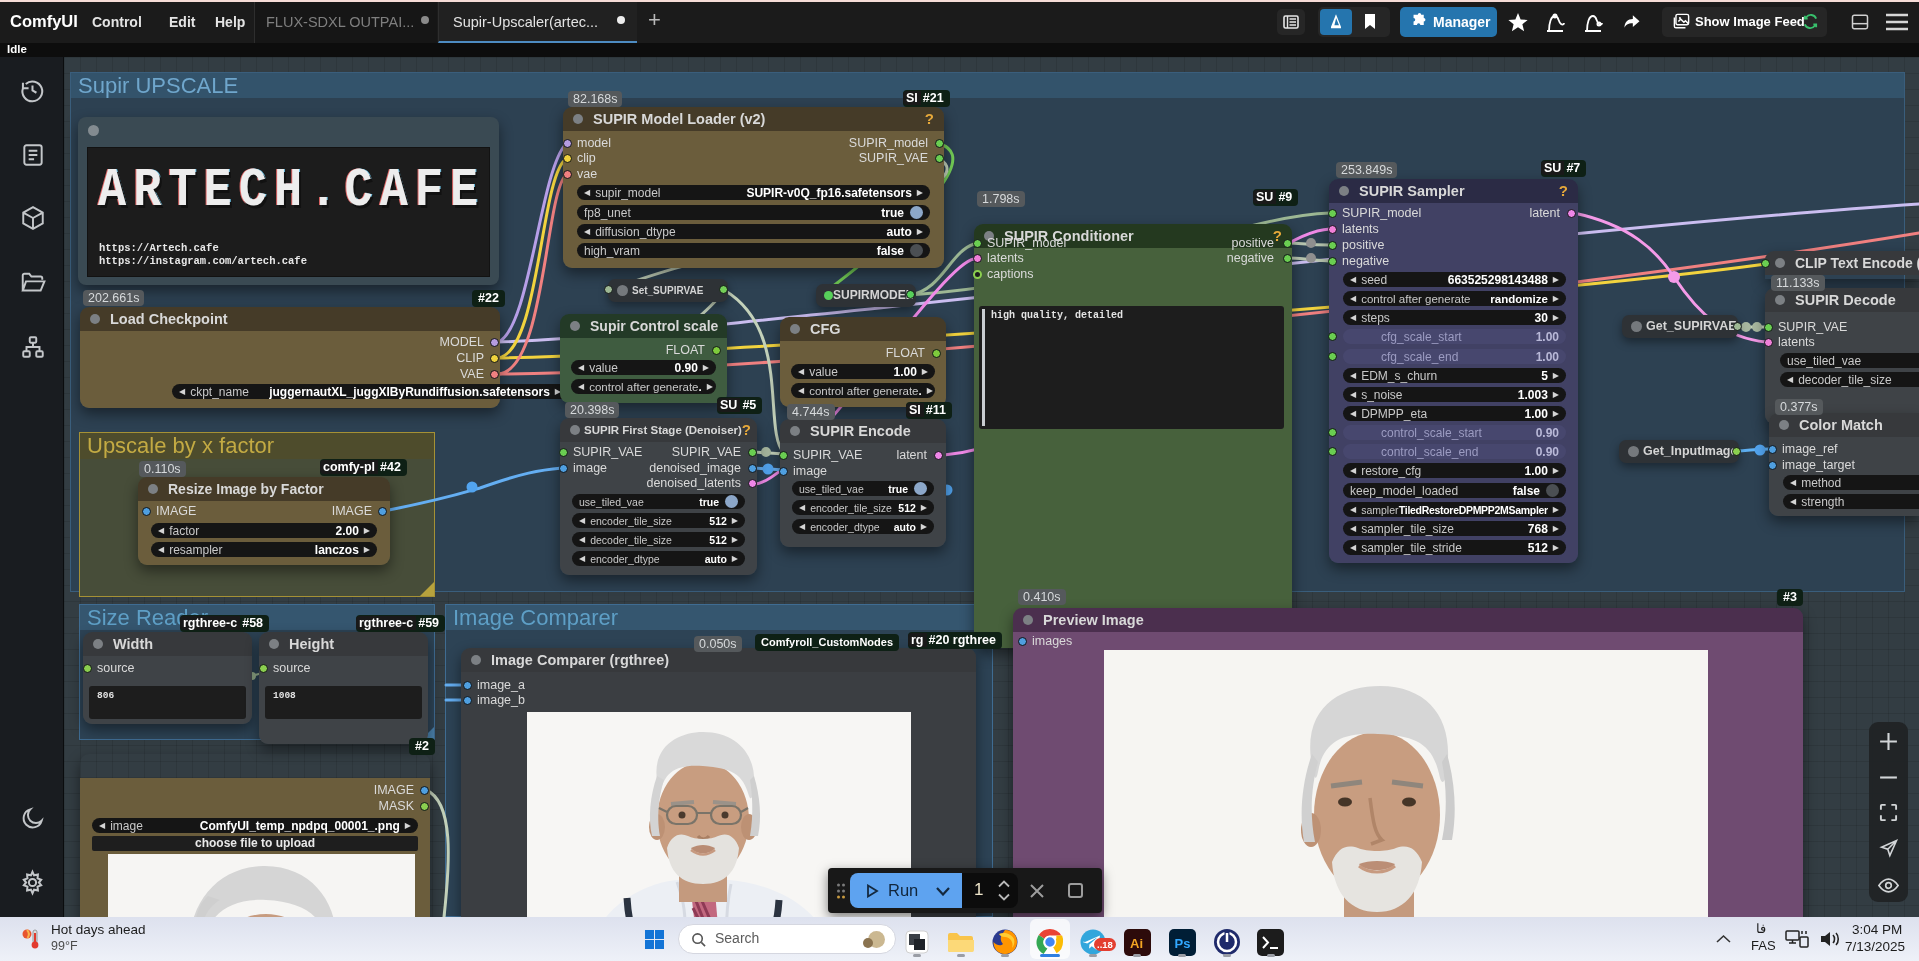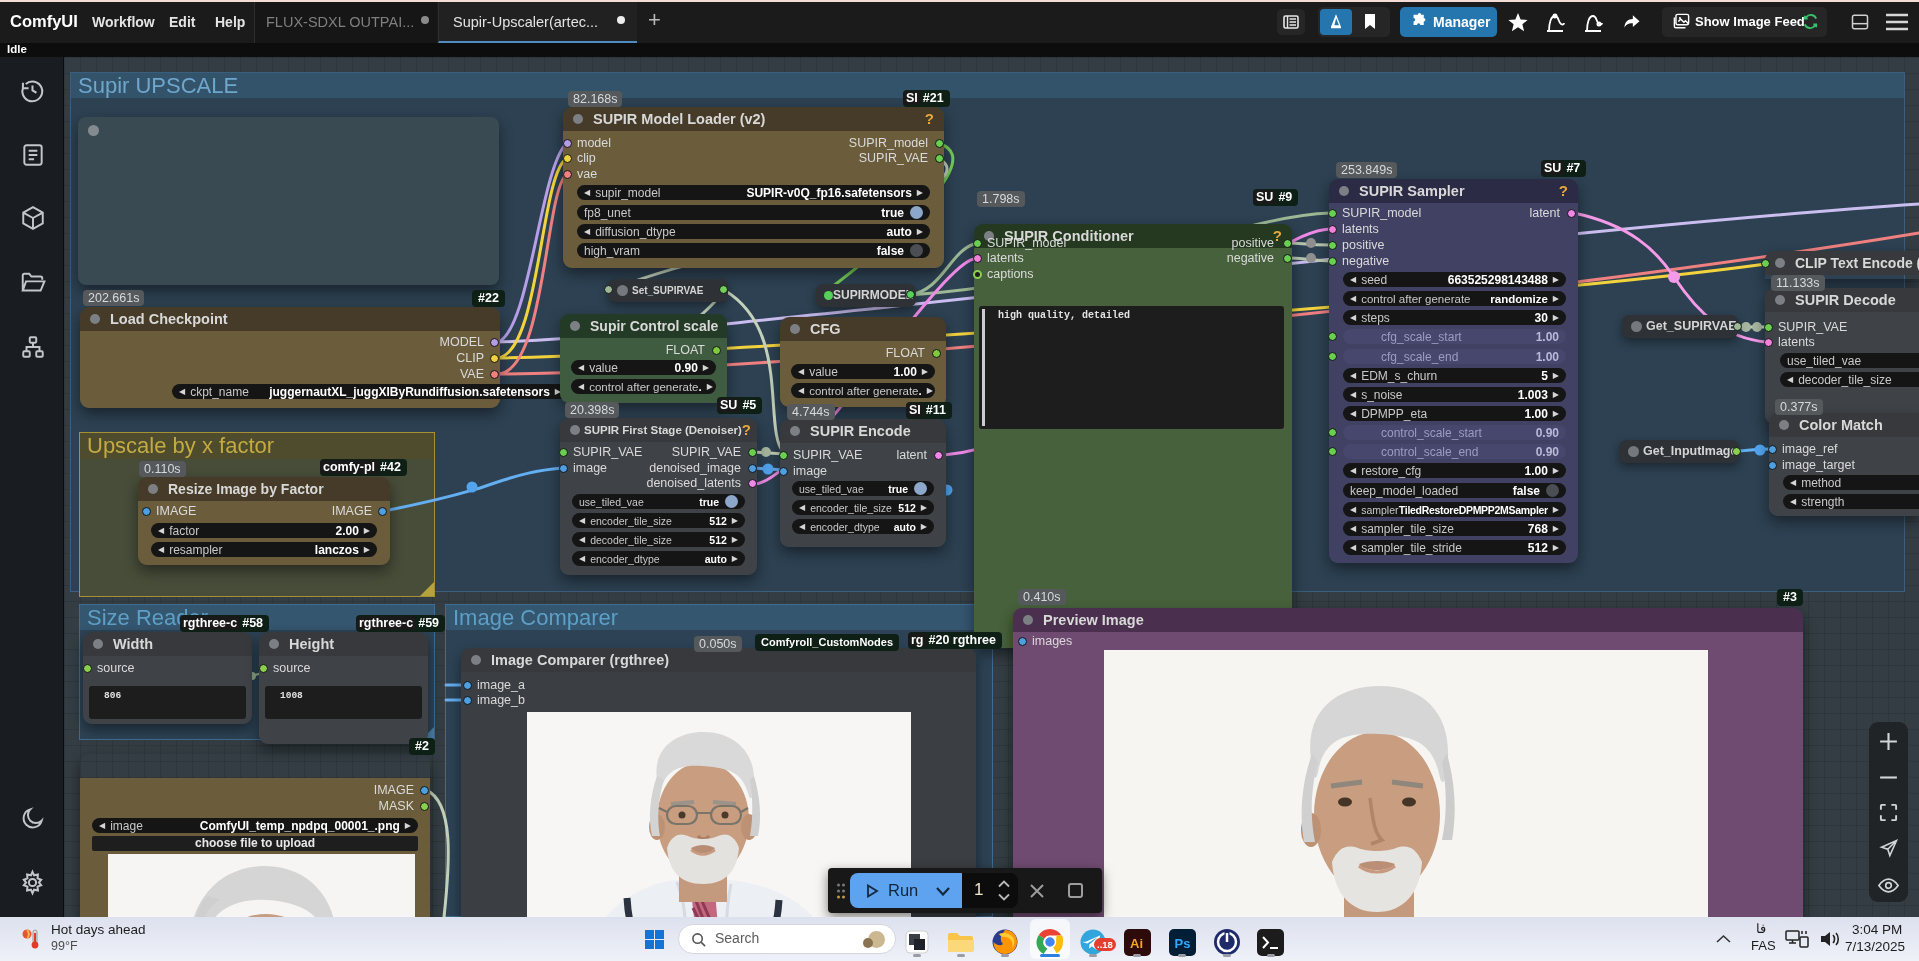--- a/index.html
+++ b/index.html
@@ -27,21 +27,21 @@
 .w.mut{background:#47476e;color:#9c9cc2;padding-left:38px}.w.mut b{color:#b9b9d8}
 .tg{width:13px;height:13px;border-radius:50%;margin-left:6px;flex:0 0 13px}
 .on{background:#8ca7c9}.off{background:#4b4f53}
 .p{position:absolute;width:9px;height:9px;border-radius:50%;border:1px solid #101316;z-index:14}
 .pl{position:absolute;color:#dadada;font-size:12.5px;line-height:13px;white-space:nowrap;z-index:14}
 .pr{transform:translateX(-100%)}
 .tb{position:absolute;background:#55595c;color:#d6d9db;font-size:12.5px;line-height:16px;padding:0 5px;border-radius:4px;white-space:nowrap;z-index:16}
 .ib{position:absolute;background:#0e2015;color:#fff;font-weight:700;font-size:12.5px;line-height:17px;padding:0 6px;border-radius:4px;white-space:nowrap;z-index:16}
 .cl{position:absolute;height:23px;background:#2e3236;border-radius:7px;box-shadow:0 4px 10px rgba(0,0,0,.4);color:#d4d4d4;font-weight:700;font-size:14.5px;line-height:23px;padding:0 14px 0 27px;z-index:10}
 .cl i{position:absolute;left:9px;top:6px;width:11px;height:11px;border-radius:50%;background:#75797d;font-style:normal}
-.ta{position:absolute;background:#1d1d1d;border-radius:3px;font-family:"Liberation Mono",monospace;font-size:10px;font-weight:700;color:#e3e3e3;padding:4px 15px;z-index:12}
+.ta{position:absolute;background:#1d1d1d;border-radius:3px;font-family:"Liberation Mono",monospace;font-size:10px;font-weight:700;color:#e3e3e3;padding:4px 8px;z-index:12}
 .ta u{position:absolute;left:3px;top:3px;bottom:3px;width:3px;background:#c9cdd1;text-decoration:none}
 #tbar{position:absolute;left:0;top:0;width:1919px;height:43px;background:#1b1b1b;z-index:50}
 #pink{position:absolute;left:0;top:0;width:1919px;height:2px;background:#f6dcd7;z-index:60}
 #idle{position:absolute;left:0;top:43px;width:1919px;height:14px;background:#0d0d0d;z-index:50}
 #sbar{position:absolute;left:0;top:57px;width:64px;height:860px;background:#191c20;border-right:1px solid #0a0c0e;z-index:40}
 #task{position:absolute;left:0;top:917px;width:1919px;height:44px;background:linear-gradient(180deg,#dde1ee,#eef1f8);z-index:70}
 .mi{color:#e4e4e4;font-size:14px;font-weight:700;position:absolute;top:14px}
 .ic{position:absolute;z-index:41}
 svg{display:block}
 .run{position:absolute;z-index:30}
@@ -99,20 +99,24 @@
 <circle cx="472" cy="487" r="5.5" fill="#52a4ef" stroke="none"></circle>
 <circle cx="947" cy="490" r="5.5" fill="#52a4ef" stroke="none"></circle>
 <circle cx="1746" cy="327" r="5" fill="#a8b8a0" stroke="none"></circle>
 <circle cx="1757" cy="327" r="5" fill="#a8b8a0" stroke="none"></circle>
 <circle cx="1760" cy="450" r="5.5" fill="#52a4ef" stroke="none"></circle>
 <circle cx="252" cy="676" r="4" fill="#9db894" stroke="none"></circle>
 </svg>
 
 <div class="nd" style="left:78px;top:117px;width:421px;height:168px;background:#3a4a53;border-radius:8px">
  <i style="position:absolute;left:10px;top:8px;width:11px;height:11px;border-radius:50%;background:#838b90"></i>
+ <div style="position:absolute;left:9px;top:30px;width:403px;height:130px;background:#1c1c1c;border:1px solid #121212">
+  <div style="position:absolute;left:10px;top:16px;font-family:'Liberation Mono',monospace;font-weight:700;font-size:47px;color:#ededed;letter-spacing:7px;text-shadow:2px 3px 0 #111,-1px 0 0 #d66,1px 0 0 #6bd;transform:scaleY(1.15)">ARTECH.CAFE</div>
+  <div style="position:absolute;left:11px;top:94px;font-family:'Liberation Mono',monospace;font-weight:700;font-size:10.5px;line-height:13px;color:#e8e8e8">https://Artech.cafe<br>https://instagram.com/artech.cafe</div>
+ </div>
 </div>
 
 <div class="nd c-br" style="left:80px;top:307px;width:420px;height:101px">
  <div class="hd"><i></i>Load Checkpoint</div>
     <div class="bd"></div>
  <div class="w" style="left:92px;top:77px;width:396px"><span class="a">◀</span>ckpt_name<b>juggernautXL_juggXIByRundiffusion.safetensors</b><span class="a2">▶</span></div>
 </div>
 <span class="tb" style="left:83px;top:290px">202.661s</span>
 <span class="ib" style="left:472px;top:290px">#22</span>
 <span class="pl pr" style="left:484px;top:336px">MODEL</span>
@@ -400,21 +404,21 @@
   <path d="M255,216 C265,224 281,224 291,216" stroke="#c79a80" stroke-width="3" fill="none"></path>
  </svg>
 </div>
 <span class="tb" style="left:1018px;top:589px">0.410s</span>
 <span class="ib" style="left:1777px;top:589px">#3</span>
 <span class="p" style="left:1018px;top:637px;background:#4f9fe0"></span>
 <span class="pl" style="left:1032px;top:635px">images</span>
 
 <div id="tbar">
  <span style="position:absolute;left:10px;top:12px;font-size:16.5px;font-weight:700;color:#fff">ComfyUI</span>
- <span class="mi" style="left:92px">Workflow</span>
+ <span class="mi" style="left:92px">Control</span>
  <span class="mi" style="left:169px">Edit</span>
  <span class="mi" style="left:215px">Help</span>
  <div style="position:absolute;left:254px;top:0;width:183px;height:43px;background:#161616;border-left:1px solid #2e2e2e">
   <span style="position:absolute;left:11px;top:14px;font-size:14.5px;color:#7f7f7f">FLUX-SDXL OUTPAI...</span>
   <span style="position:absolute;right:8px;top:16px;width:8px;height:8px;border-radius:50%;background:#8a8a8a"></span>
     </div>
  <div style="position:absolute;left:438px;top:0;width:199px;height:43px;background:#212121;border-left:1px solid #2e2e2e;border-bottom:2px solid #4e8cc2">
   <span style="position:absolute;left:14px;top:14px;font-size:14.5px;color:#e3e3e3">Supir-Upscaler(artec...</span>
   <span style="position:absolute;right:12px;top:16px;width:8px;height:8px;border-radius:50%;background:#ededed"></span>
     </div>

